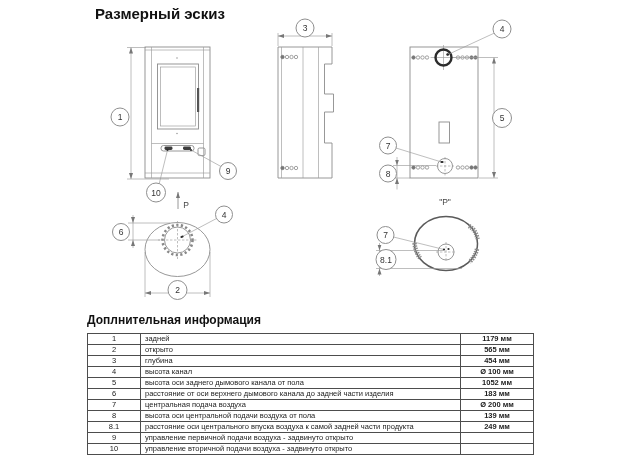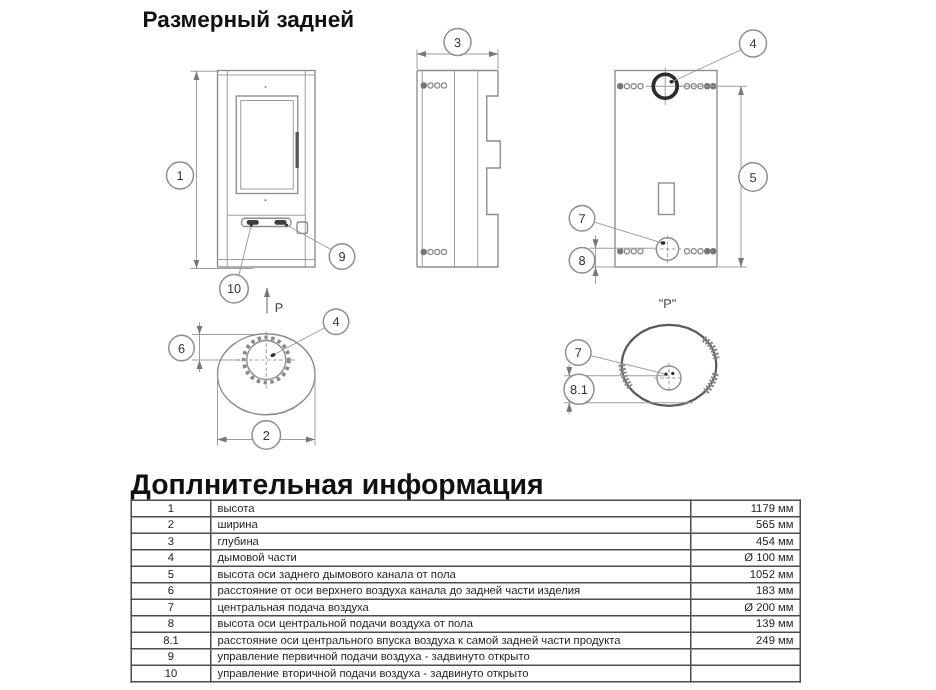--- a/index.html
+++ b/index.html
@@ -1,44 +1,44 @@
 <!DOCTYPE html>
 <html><head>
 <meta charset="utf-8">
 <style>
   html,body{margin:0;padding:0;background:#fff;}
   #stage{position:relative;width:624px;height:460px;background:#fff;overflow:hidden;
          font-family:"Liberation Sans",sans-serif;}
   .h1{position:absolute;left:95px;top:5px;font-size:15px;font-weight:bold;color:#111;}
-  .h2{position:absolute;left:87px;top:313px;font-size:19px;font-weight:bold;color:#111;}
+  .h2{position:absolute;left:87px;top:313px;font-size:12px;font-weight:bold;color:#111;}
   svg text{font-family:"Liberation Sans",sans-serif;}
   .ln{stroke:#8c8c8c;stroke-width:.9;fill:none;}
   .thin{stroke:#9a9a9a;stroke-width:.65;fill:none;}
   .dash{stroke-dasharray:2.4 1.6;}
   .co{fill:#fff;stroke:#8f8f8f;stroke-width:1;}
   .cotext{fill:#333;font-size:8.5px;text-anchor:middle;}
   .lbl{fill:#444;font-size:8.5px;text-anchor:middle;}
   .dot{fill:#2c2c2c;stroke:none;}
   .knob{fill:#3d3d3d;stroke:none;}
   .hole{stroke:#8c8c8c;stroke-width:.8;fill:none;}
   .holed{stroke:#777;stroke-width:.8;fill:#777;}
   table.info{position:absolute;left:87px;top:333px;width:447px;border-collapse:collapse;
              font-size:7.5px;color:#222;table-layout:fixed;}
   table.info td{border:1px solid #4d4d4d;height:10px;line-height:10px;padding:0 4px;
                 overflow:hidden;white-space:nowrap;}
   td.num{width:44px;text-align:center;padding:0;}
   td.desc{border-right:none;}
-  td.val{width:64px;text-align:right;border-left:none;}
+  td.val{width:64px;text-align:center;border-left:none;font-weight:bold;}
 </style>
 </head>
 <body>
 
 <div id="stage">
 
-  <div class="h1">Размерный задней</div>
+  <div class="h1">Размерный эскиз</div>
 
   <svg width="624" height="315" viewBox="0 0 624 315">
     <defs>
       <marker id="arr" orient="auto-start-reverse" markerWidth="8" markerHeight="6" refX="6" refY="2.2" markerUnits="userSpaceOnUse">
         <path d="M0,0.2 L6,2.2 L0,4.2 Z" fill="#777"></path>
       </marker>
     </defs>
 
     <g>
       <rect class="ln" x="145" y="47" width="65" height="131"></rect>
@@ -232,46 +232,46 @@
       </g>
     </g>
   </svg>
 
   <div class="h2">Доплнительная информация</div>
 
   <table class="info">
     <tbody>
       <tr>
         <td class="num">1</td>
-        <td class="desc">высота</td>
+        <td class="desc">задней</td>
         <td class="val">1179 мм</td>
       </tr>
       <tr>
         <td class="num">2</td>
-        <td class="desc">ширина</td>
+        <td class="desc">открыто</td>
         <td class="val">565 мм</td>
       </tr>
       <tr>
         <td class="num">3</td>
         <td class="desc">глубина</td>
         <td class="val">454 мм</td>
       </tr>
       <tr>
         <td class="num">4</td>
-        <td class="desc">дымовой части</td>
+        <td class="desc">высота канал</td>
         <td class="val">Ø 100 мм</td>
       </tr>
       <tr>
         <td class="num">5</td>
         <td class="desc">высота оси заднего дымового канала от пола</td>
         <td class="val">1052 мм</td>
       </tr>
       <tr>
         <td class="num">6</td>
-        <td class="desc">расстояние от оси верхнего воздуха канала до задней части изделия</td>
+        <td class="desc">расстояние от оси верхнего дымового канала до задней части изделия</td>
         <td class="val">183 мм</td>
       </tr>
       <tr>
         <td class="num">7</td>
         <td class="desc">центральная подача воздуха</td>
         <td class="val">Ø 200 мм</td>
       </tr>
       <tr>
         <td class="num">8</td>
         <td class="desc">высота оси центральной подачи воздуха от пола</td>

